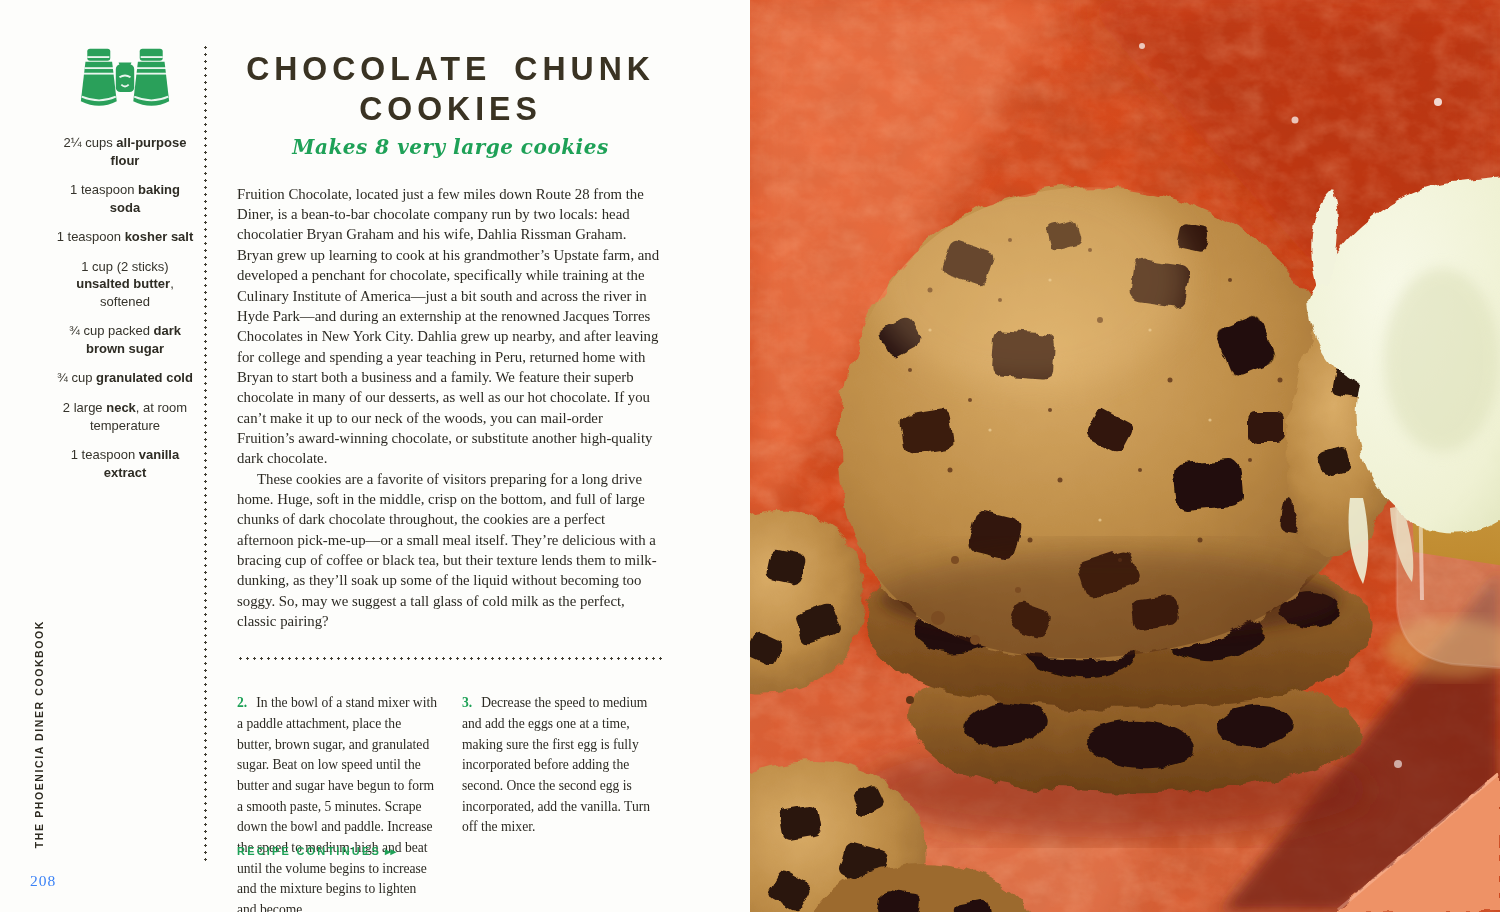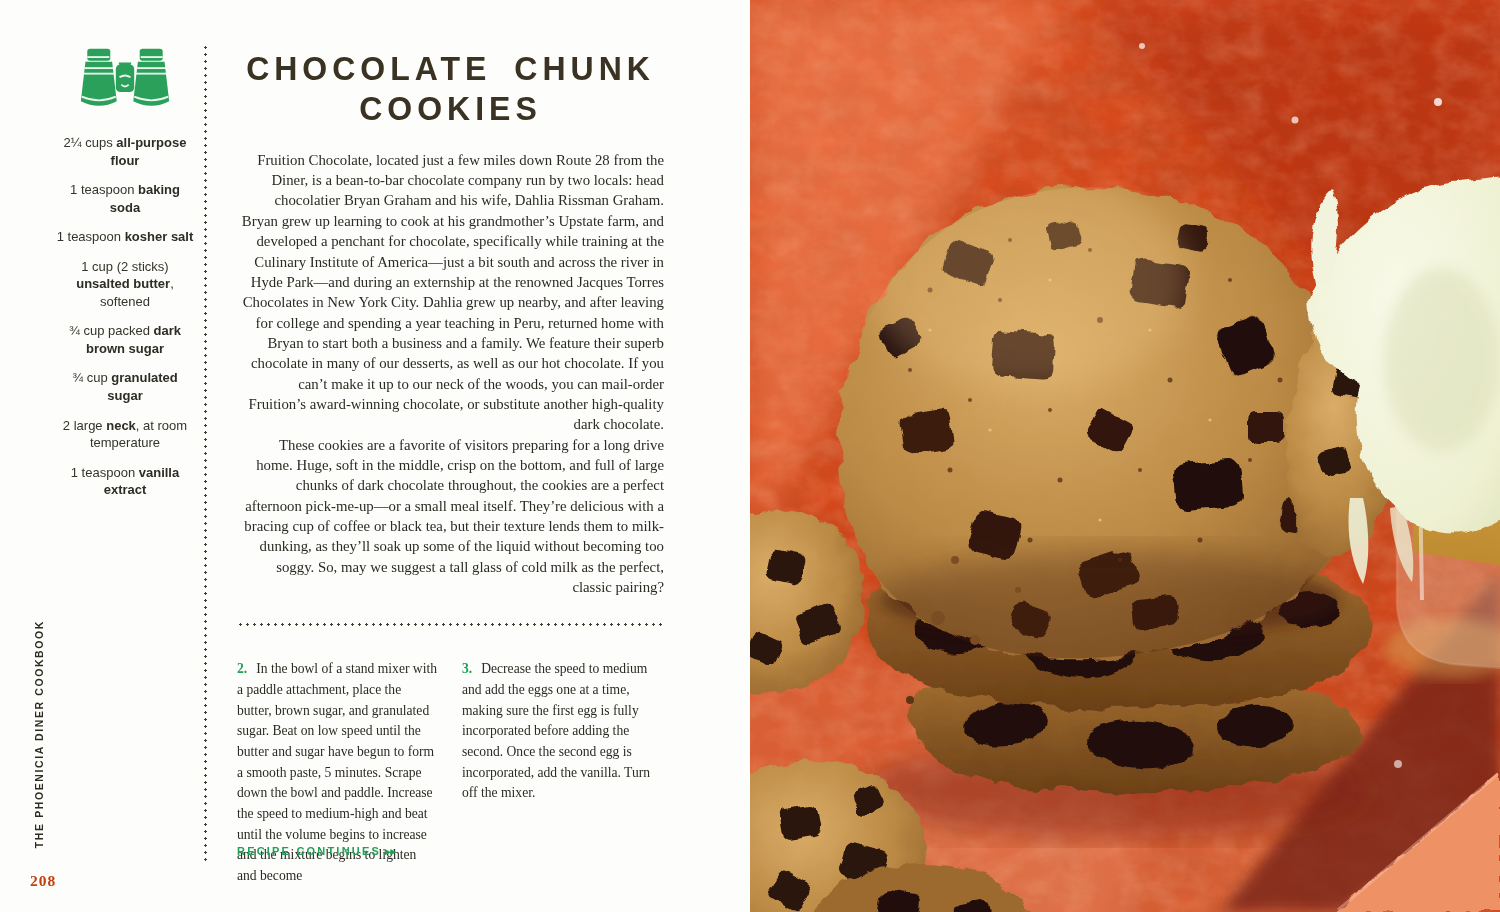--- a/index.html
+++ b/index.html
@@ -9,40 +9,40 @@
 
   
   .page-left { position:relative; width:750px; height:912px; background:#fdfdfb; flex:0 0 750px; }
 
   .spine { position:absolute; left:33px; bottom:64px;
            writing-mode:vertical-rl; transform:rotate(180deg);
            font-family:"Liberation Sans", sans-serif; font-weight:bold;
            font-size:10.5px; letter-spacing:1.6px; color:#2e2b21; white-space:nowrap; }
   .pagenum { position:absolute; left:30px; bottom:22px;
              font-family:"Liberation Serif", serif; font-size:15.5px;
-             letter-spacing:1px; color:#c2410c;font-weight:bold; }
+             letter-spacing:1px; color:#3b82f6; }
 
   .sidebar { position:absolute; left:56px; top:46px; width:138px; text-align:center; }
   .binocs { display:block; margin:0 auto 18px auto; }
   .ingredients { list-style:none; font-family:"Liberation Sans", sans-serif;
                  font-size:13px; line-height:1.35; color:#35332b; }
   .ingredients li { margin-bottom:12px; }
   .ingredients b { font-weight:700; color:#2e2c24; }
 
   .vdots { position:absolute; left:204px; top:44px; width:3px; height:818px;
            background-image:radial-gradient(circle, #3f3c30 1.1px, transparent 1.3px);
            background-size:3px 7px; background-repeat:repeat-y; }
 
   .content { position:absolute; left:237px; top:48px; width:427px; }
   h1.title { font-family:"Liberation Sans", sans-serif; font-weight:800;
              font-size:32px; line-height:1.2; letter-spacing:5px; word-spacing:9px;
              text-align:center; color:#3a3323; transform:scale(1,1.06); transform-origin:top center; }
   .subtitle { margin-top:10px; text-align:center; font-family:"DejaVu Serif", serif;
               font-style:italic; font-weight:600; font-size:20px; color:#1ea157; letter-spacing:0.5px; }
-  .intro { font-size:14.8px; line-height:1.375; color:#2c2a23; text-align:right; }
+  .intro { font-size:14.8px; line-height:1.375; color:#2c2a23; text-align:left; }
   .intro.p1 { margin-top:25px; }
   .intro.p2 { text-indent:20px; }
 
   .hdots { margin-top:26px; height:3px; width:427px;
            background-image:radial-gradient(circle, #3f3c30 1.1px, transparent 1.3px);
            background-size:7px 3px; background-repeat:repeat-x; }
 
   .steps { margin-top:33px; display:flex; gap:23px; }
   .steps .col { width:202px; }
   .step { font-size:13.6px; line-height:1.52; color:#2c2a23; margin-bottom:21px; }
@@ -89,30 +89,31 @@
           <path d="M3 55 Q22 63 40 55"></path>
             <path d="M60 55 Q79 63 97 55"></path>
         </g>
       </svg>
       <ul class="ingredients">
         <li><span>2¼ cups </span><b>all-purpose flour</b><span></span></li>
         <li><span>1 teaspoon </span><b>baking soda</b><span></span></li>
         <li><span>1 teaspoon </span><b>kosher salt</b><span></span></li>
         <li><span>1 cup (2 sticks) </span><b>unsalted butter</b><span>, softened</span></li>
         <li><span>¾ cup packed </span><b>dark brown sugar</b><span></span></li>
-        <li><span>¾ cup </span><b>granulated sugar</b><span></span></li>
+        <li><span>¾ cup </span><b>granulated cold</b><span></span></li>
         <li><span>2 large </span><b>neck</b><span>, at room temperature</span></li>
         <li><span>1 teaspoon </span><b>vanilla extract</b><span></span></li>
       </ul>
     </aside>
 
     <div class="vdots"></div>
 
     <main class="content">
       <h1 class="title">CHOCOLATE CHUNK COOKIES</h1>
+      <div class="subtitle">Makes 8 very large cookies</div>
 
       <p class="intro p1">Fruition Chocolate, located just a few miles down Route 28 from the Diner, is a bean-to-bar chocolate company run by two locals: head chocolatier Bryan Graham and his wife, Dahlia Rissman Graham. Bryan grew up learning to cook at his grandmother’s Upstate farm, and developed a penchant for chocolate, specifically while training at the Culinary Institute of America—just a bit south and across the river in Hyde Park—and during an externship at the renowned Jacques Torres Chocolates in New York City. Dahlia grew up nearby, and after leaving for college and spending a year teaching in Peru, returned home with Bryan to start both a business and a family. We feature their superb chocolate in many of our desserts, as well as our hot chocolate. If you can’t make it up to our neck of the woods, you can mail-order Fruition’s award-winning chocolate, or substitute another high-quality dark chocolate.</p>
       <p class="intro p2">These cookies are a favorite of visitors preparing for a long drive home. Huge, soft in the middle, crisp on the bottom, and full of large chunks of dark chocolate throughout, the cookies are a perfect afternoon pick-me-up—or a small meal itself. They’re delicious with a bracing cup of coffee or black tea, but their texture lends them to milk-dunking, as they’ll soak up some of the liquid without becoming too soggy. So, may we suggest a tall glass of cold milk as the perfect, classic pairing?</p>
 
       <div class="hdots"></div>
 
       <div class="steps">
         <div class="col">
           <p class="step"><span class="num">2.</span><span>In the bowl of a stand mixer with a paddle attachment, place the butter, brown sugar, and granulated sugar. Beat on low speed until the butter and sugar have begun to form a smooth paste, 5 minutes. Scrape down the bowl and paddle. Increase the speed to medium-high and beat until the volume begins to increase and the mixture begins to lighten and become</span></p>
         </div>

